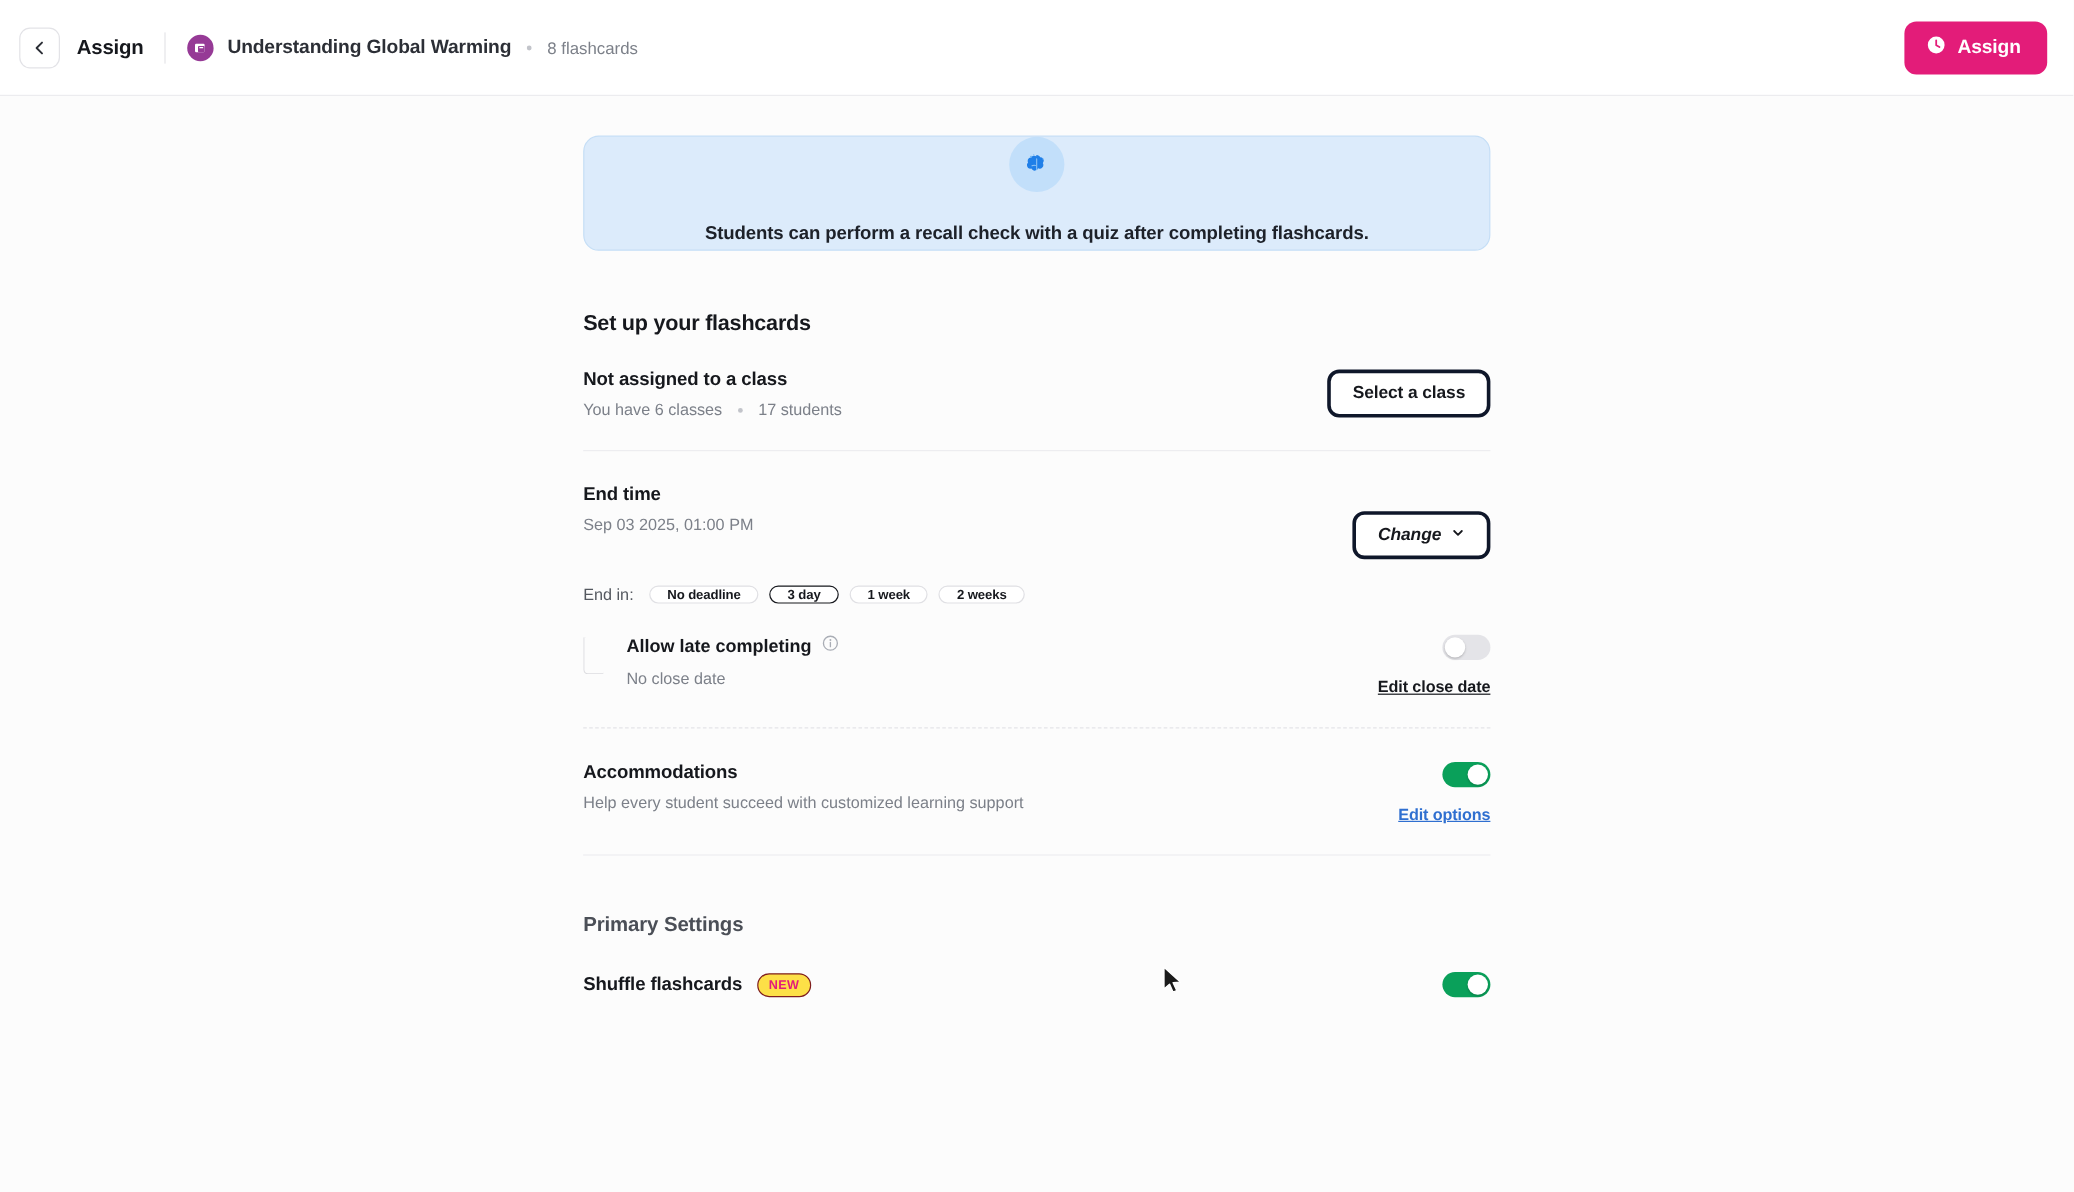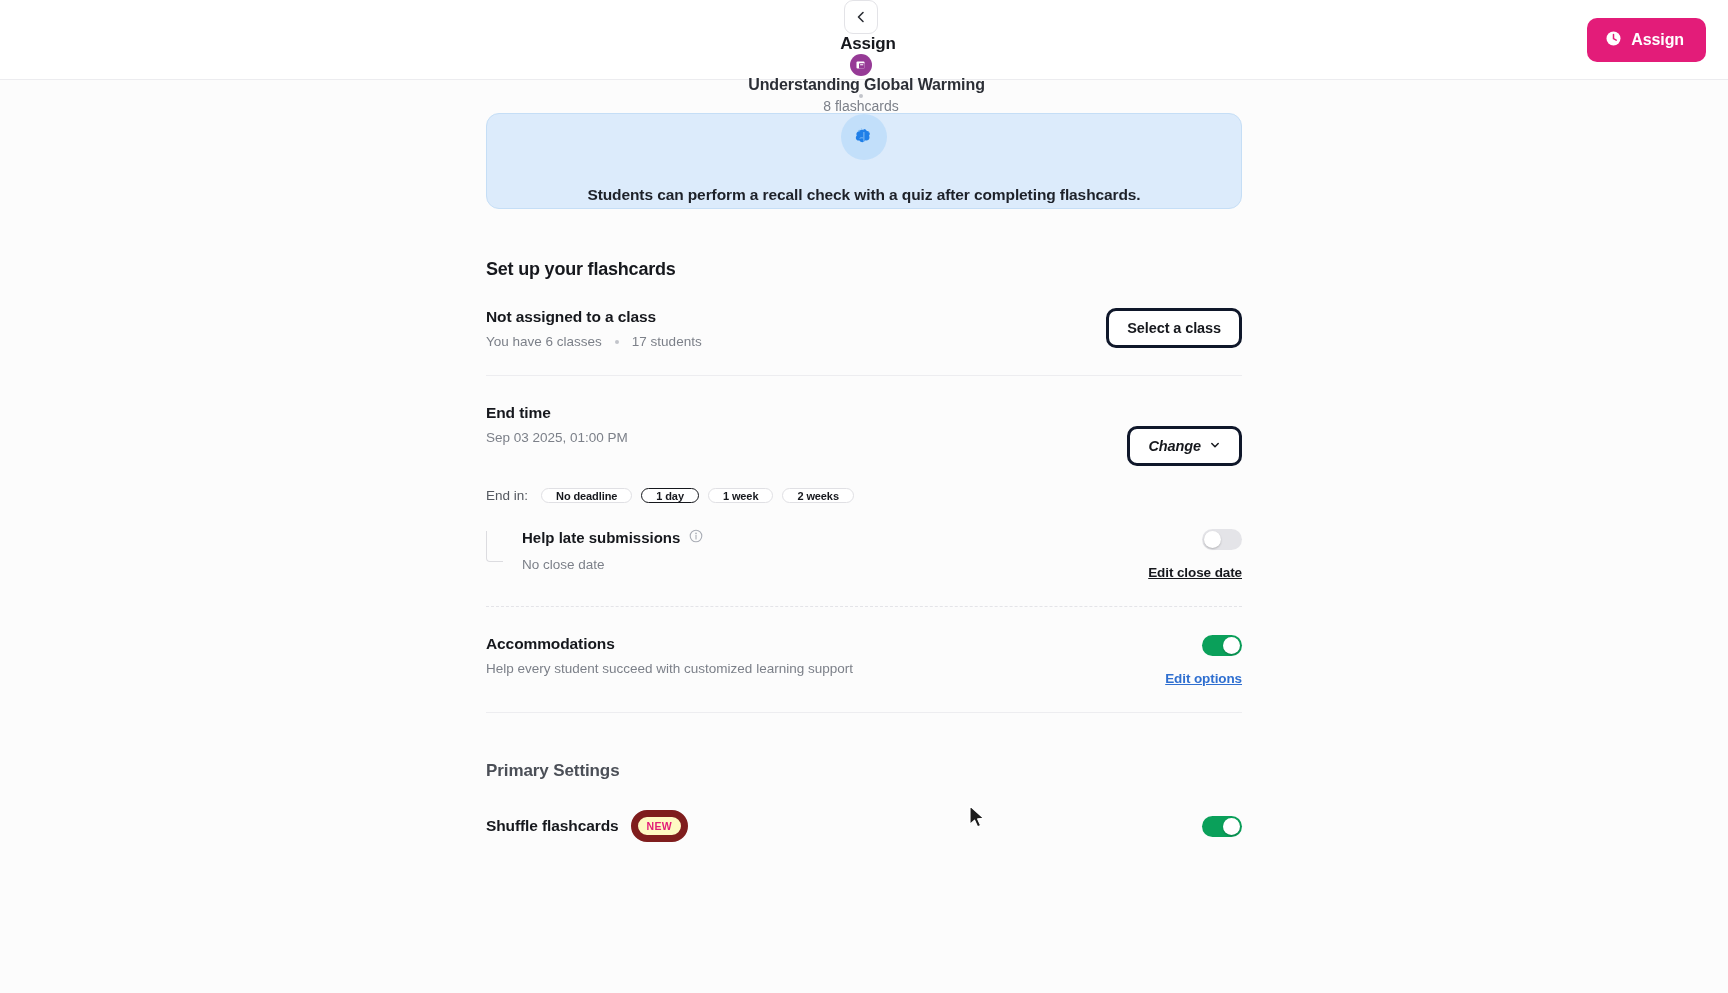--- a/index.html
+++ b/index.html
@@ -13,21 +13,20 @@
 
   
   .topbar {
     height: 80px;
     background: #ffffff;
     border-bottom: 1px solid #ececef;
     display: flex;
     align-items: center;
     padding: 0 22px 0 16px;
     position: relative;
-    flex-direction: column;
   }
   .back-btn {
     width: 34px; height: 34px;
     border: 1px solid #e3e3e7;
     border-radius: 9px;
     background: #fff;
     display: flex; align-items: center; justify-content: center;
     cursor: pointer;
     flex: 0 0 auto;
   }
@@ -262,23 +261,23 @@
 
   
   .primary-heading {
     font-size: 17px;
     font-weight: 600;
     color: #4b4f57;
     margin-top: 48px;
     letter-spacing: -.1px;
   }
   .badge-new {
-    border: 7px solid #7f1d1d;
+    border: 1px solid #7f1d1d;
     color: #e31c79;
-    background: #fef9c3;
+    background: #fde047;
     border-radius: 999px;
     font-size: 10.5px;
     font-weight: 700;
     letter-spacing: .3px;
     padding: 3px 9px;
     margin-left: 12px;
   }
   .shuffle-row {
     display: flex; align-items: center; justify-content: space-between;
     margin-top: 29px;
@@ -369,30 +368,30 @@
             <svg width="12" height="12" viewBox="0 0 12 12" fill="none">
               <path d="M2.8 4.5L6 7.7L9.2 4.5" stroke="#16181d" stroke-width="1.5" stroke-linecap="round" stroke-linejoin="round"></path>
             </svg>
           </span>
         </button>
       </div>
 
       <div class="chips-line">
         <span class="chips-label">End in:</span>
         <button class="chip">No deadline</button>
-        <button class="chip selected">1 day</button>
+        <button class="chip selected">3 day</button>
         <button class="chip">1 week</button>
         <button class="chip">2 weeks</button>
       </div>
 
       <div class="nested">
         <div class="nested-row">
           <div>
             <div class="nested-title">
-              <span>Help late submissions</span>
+              <span>Allow late completing</span>
               <span>
                 <svg width="14" height="14" viewBox="0 0 14 14" fill="none">
                   <circle cx="7" cy="7" r="5.8" stroke="#a9adb5" stroke-width="1.1"></circle>
                   <circle cx="7" cy="4.4" r=".8" fill="#a9adb5"></circle>
                   <path d="M7 6.4v3.5" stroke="#a9adb5" stroke-width="1.1" stroke-linecap="round"></path>
                 </svg>
               </span>
             </div>
             <div class="nested-sub">No close date</div>
           </div>

